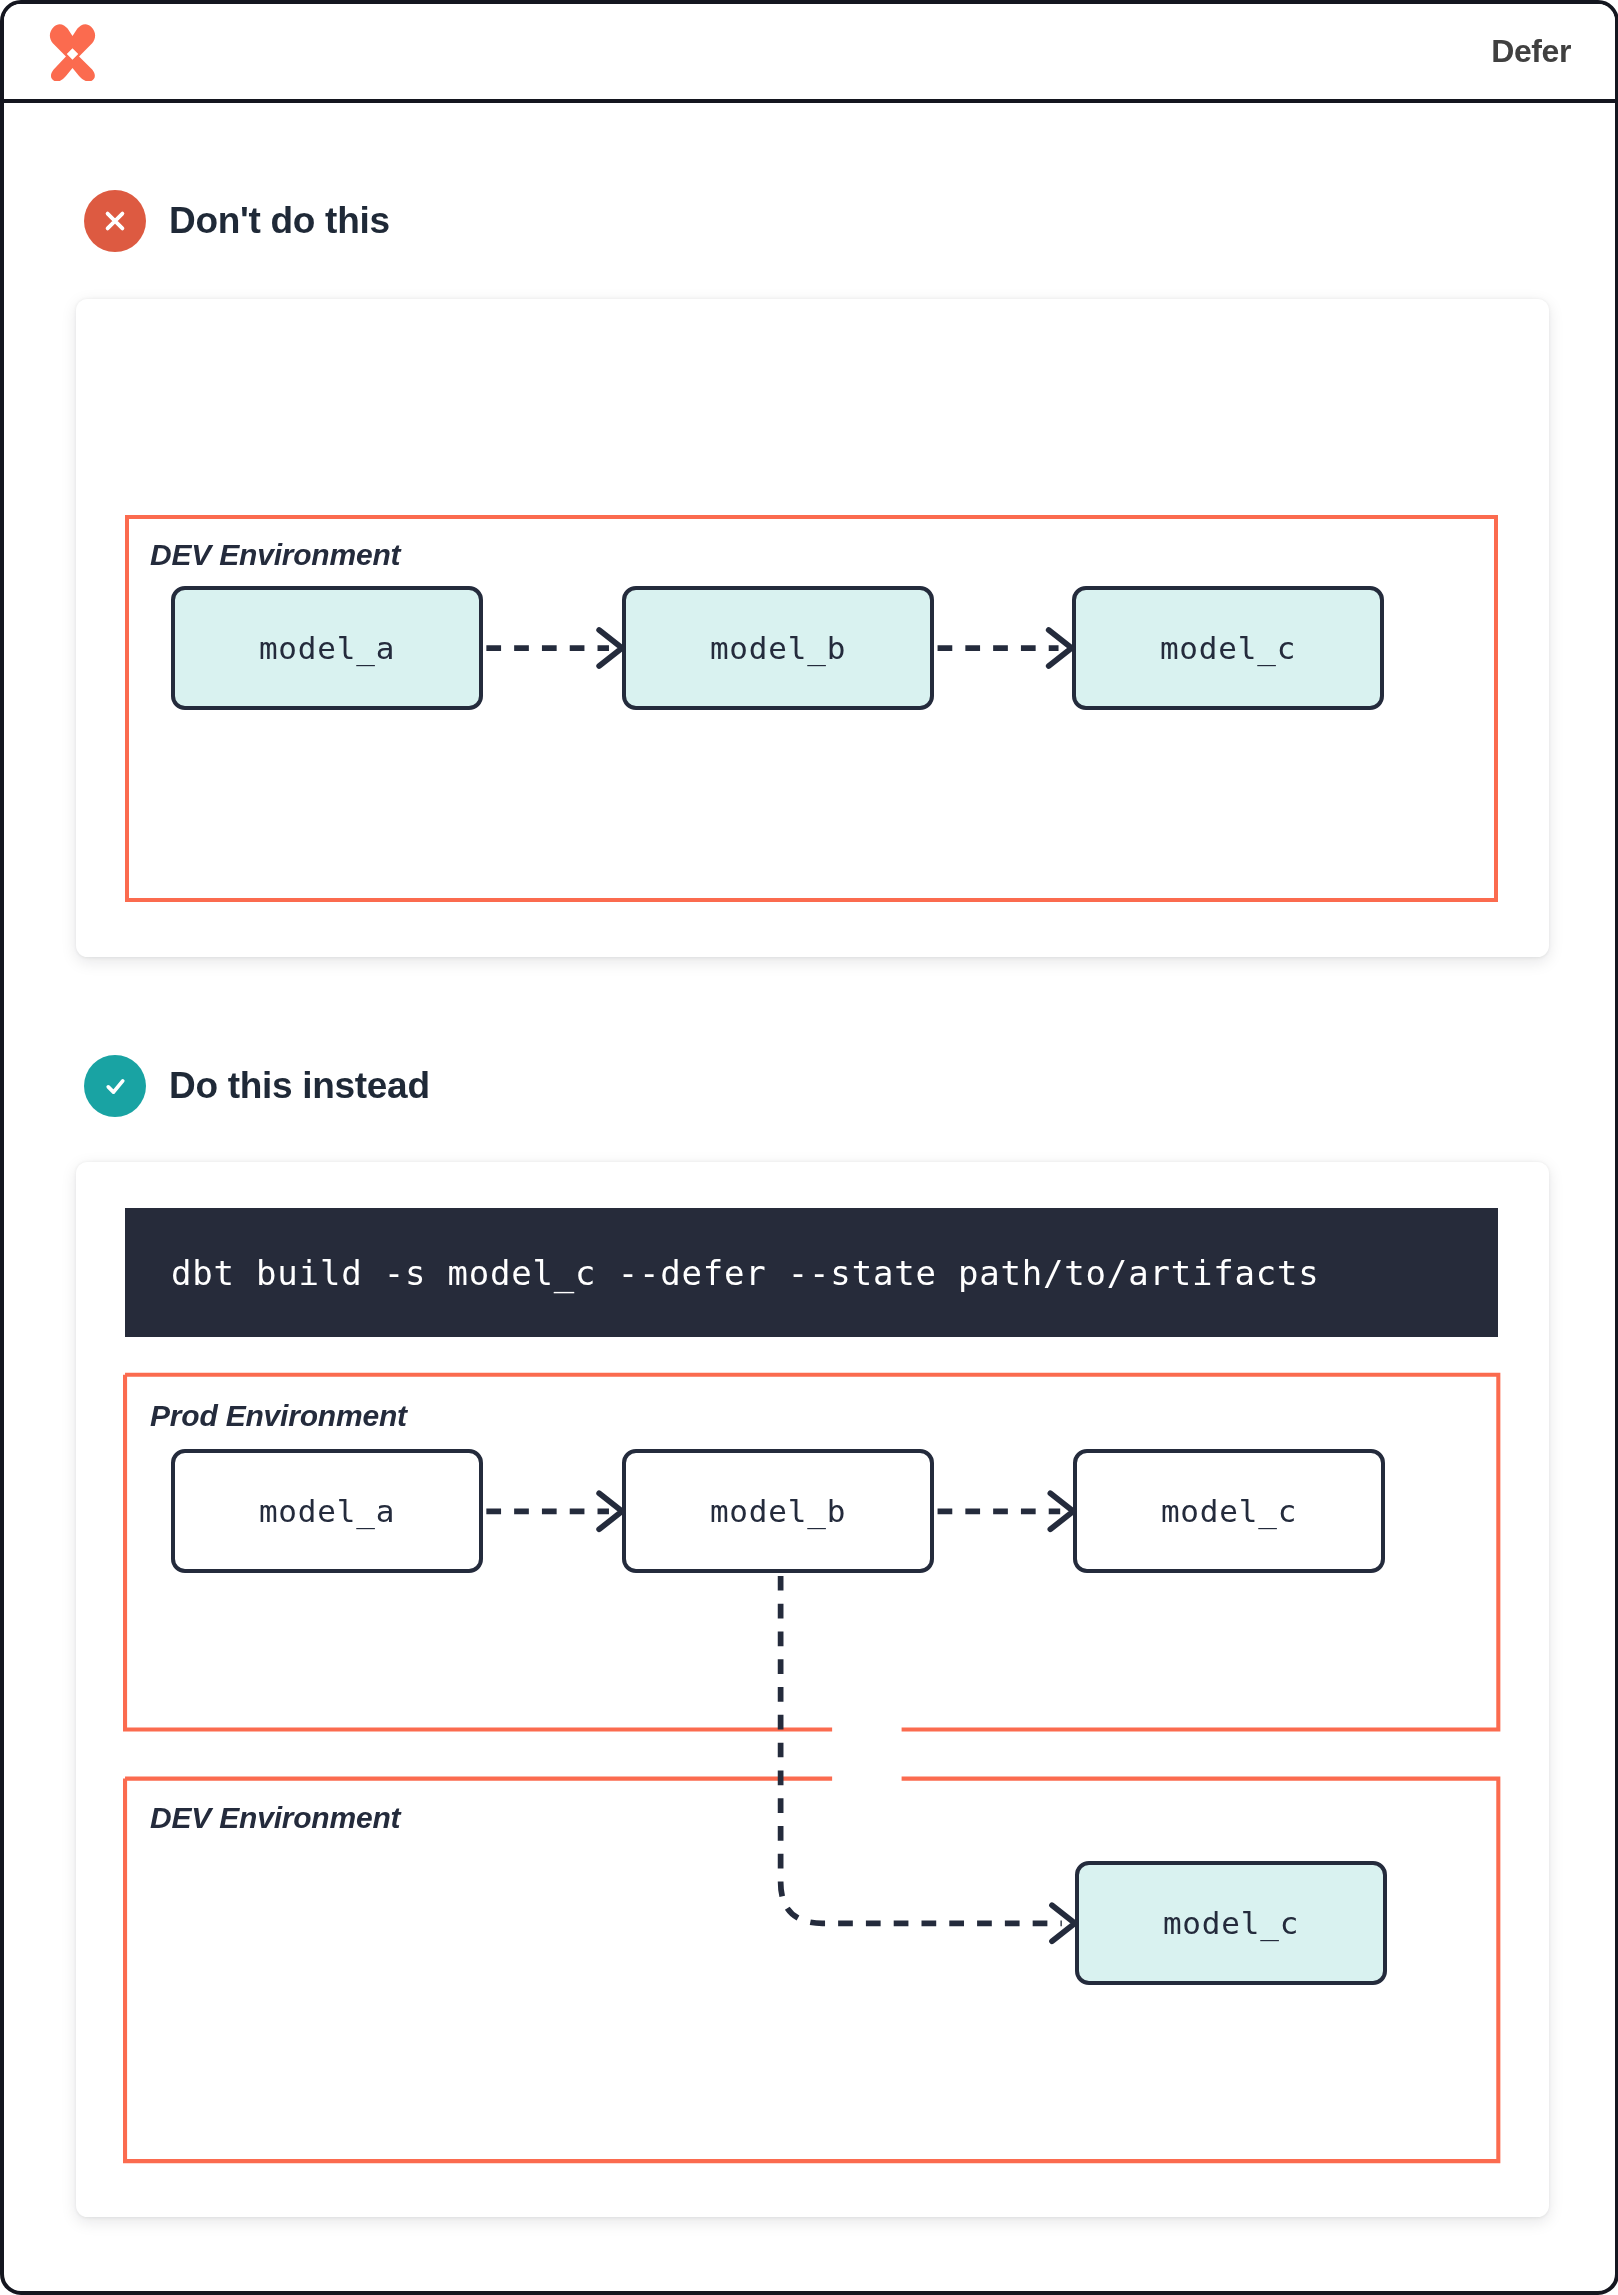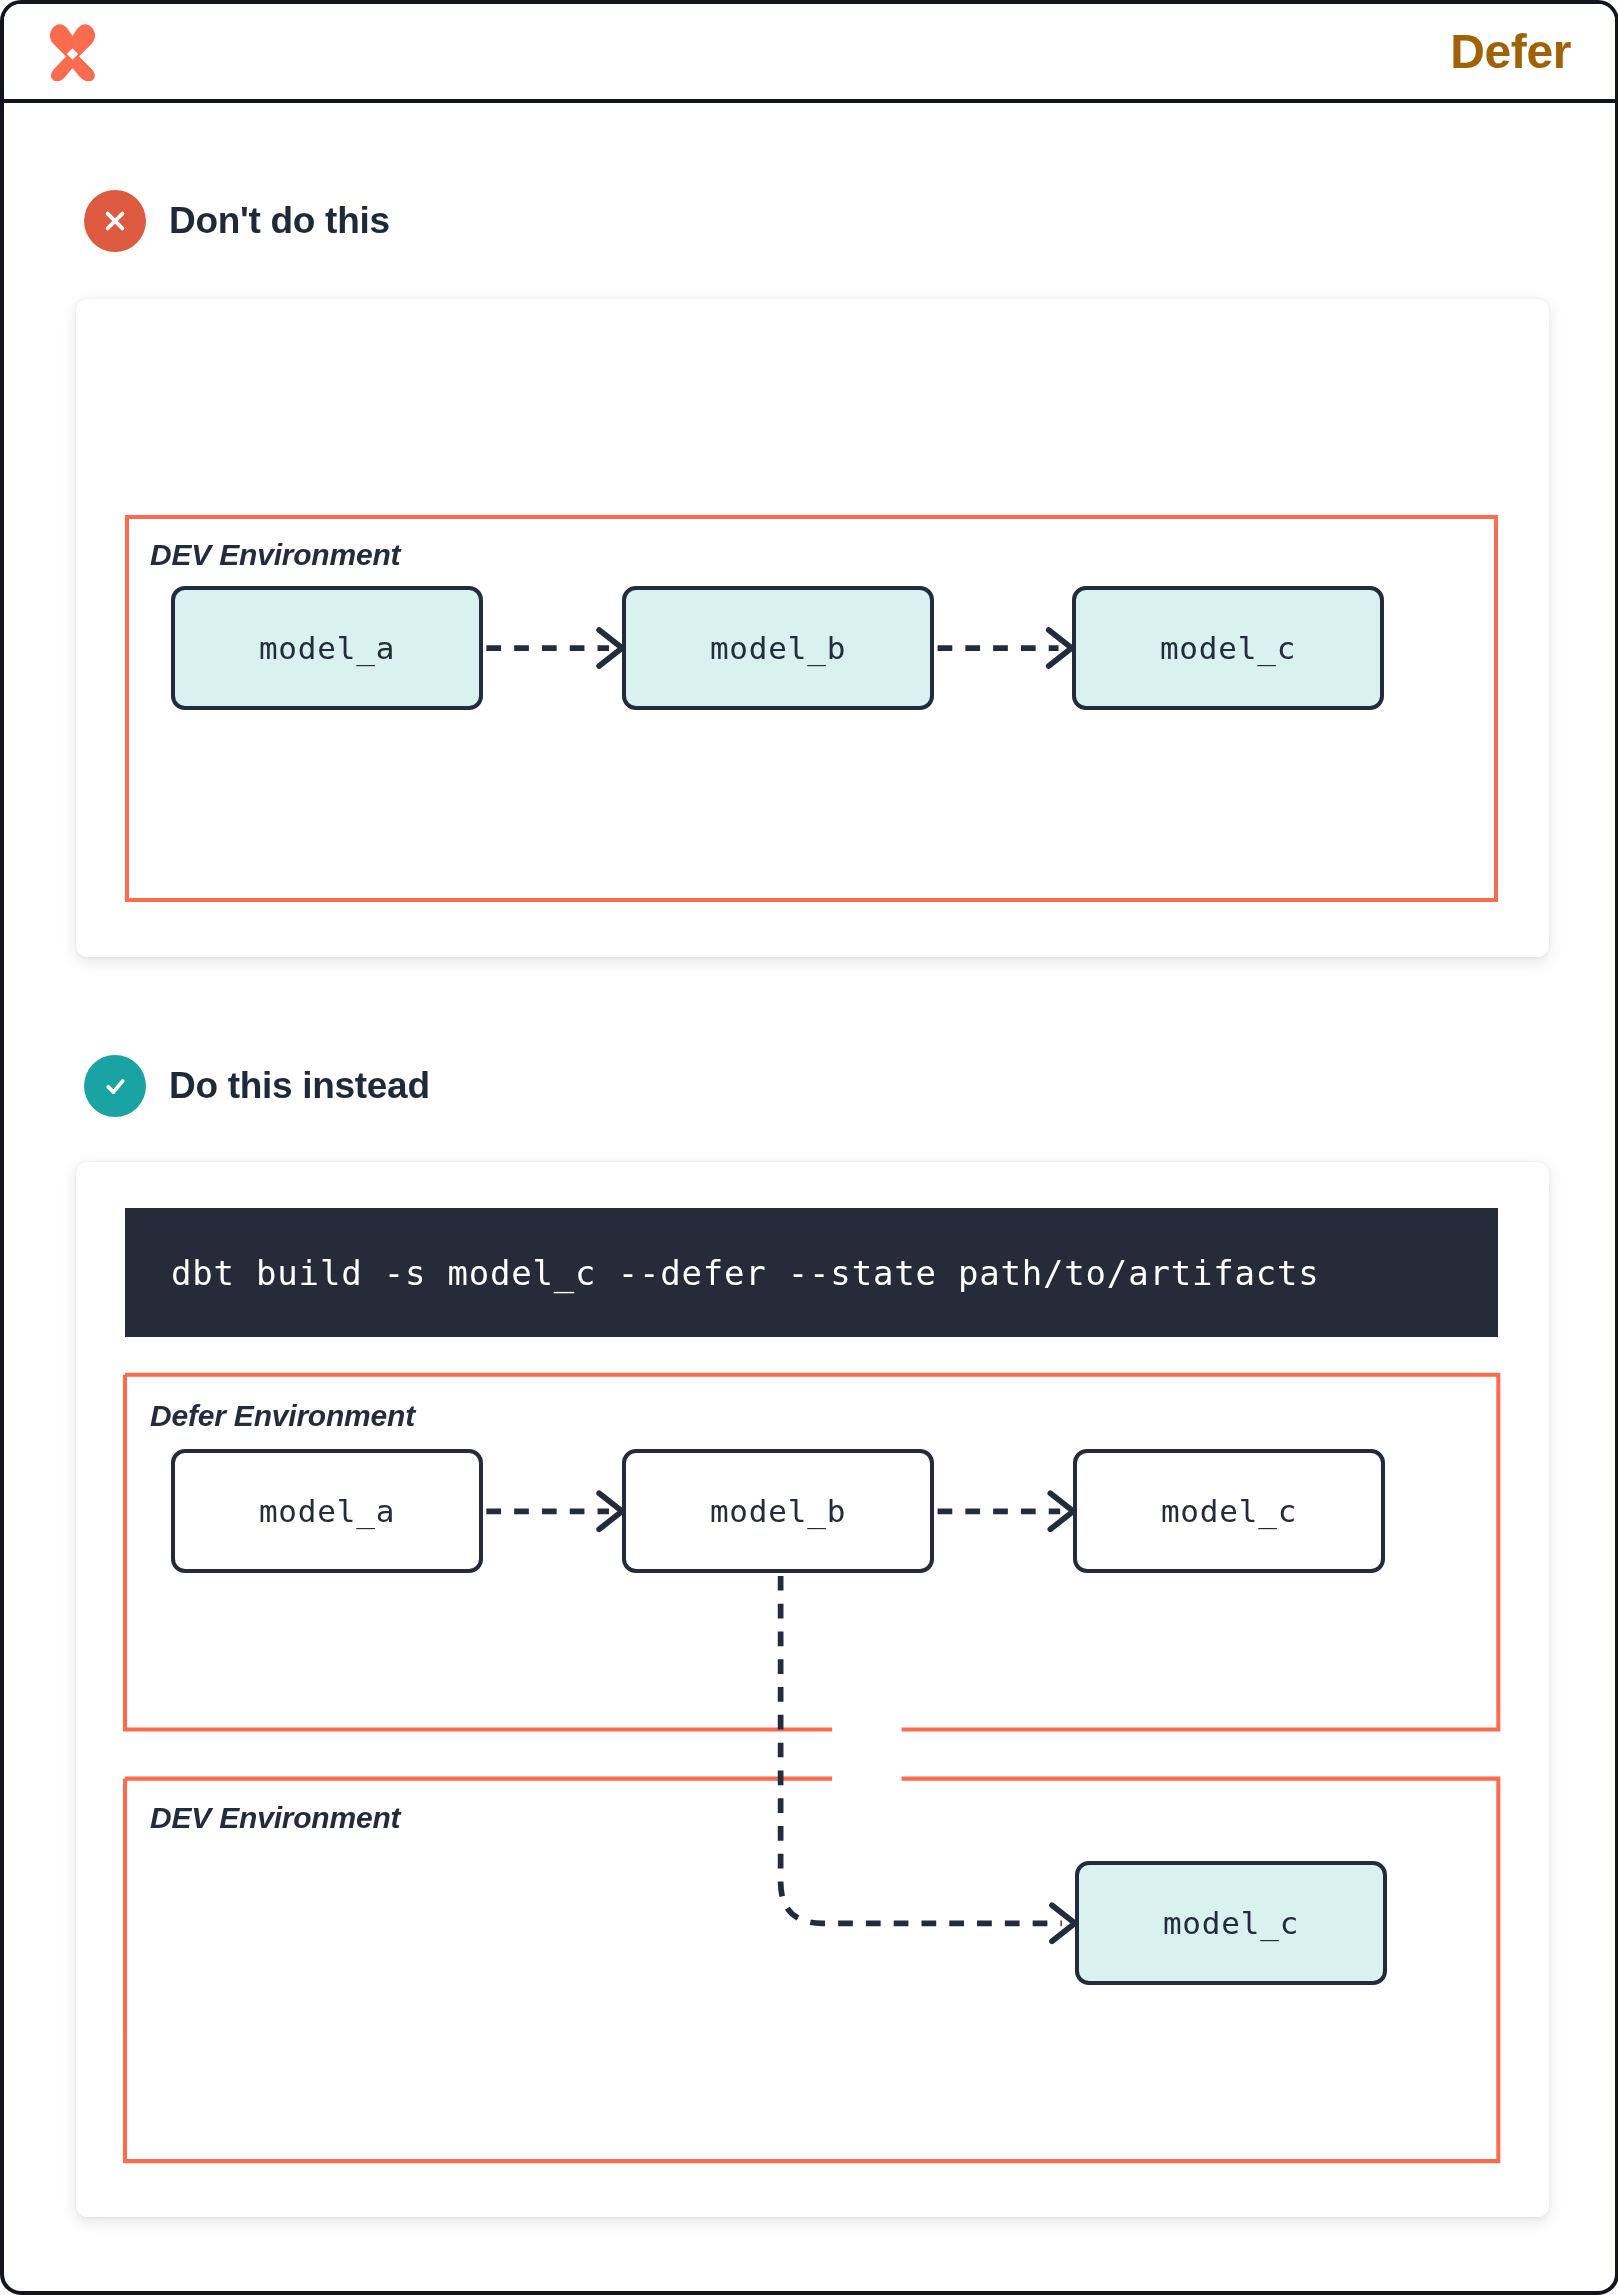--- a/index.html
+++ b/index.html
@@ -29,23 +29,23 @@
     height: 99px;
     background: #ffffff;
     border-bottom: 4.1px solid #14161f;
     display: flex;
     align-items: center;
     justify-content: space-between;
     padding: 0 44px 0 43px;
   }
   #logo { width: 51px; height: 59px; display:block; }
   #header-title {
-    font-size: 48px;
+    font-size: 32px;
     font-weight: bold;
-    color: #a16207;
+    color: #404040;
     letter-spacing: -0.4px;
   }
 
   
   #content {
     position: absolute;
     left: 0; top: 99px;
     width: 1619px;
     padding: 0;
   }
@@ -217,21 +217,21 @@
 
       <svg class="overlay" viewBox="0 0 1802 1290">
         <g stroke="#fb6b4f" stroke-width="5" fill="none">
 
           <path d="M60 260 H1740 V694 H1010 M925 694 H60 V260"></path>
 
           <path d="M60 754 H925 M1010 754 H1740 V1222 H60 V754"></path>
         </g>
       </svg>
 
-      <div class="env-label" style="left:74px; top:237px;">Defer Environment</div>
+      <div class="env-label" style="left:74px; top:237px;">Prod Environment</div>
       <div class="env-label" style="left:74px; top:639px;">DEV Environment</div>
 
       <div class="model-box prod" style="left:95px; top:287px; width:312px; height:124px;">model_a</div>
       <div class="model-box prod" style="left:546px; top:287px; width:312px; height:124px;">model_b</div>
       <div class="model-box prod" style="left:997px; top:287px; width:312px; height:124px;">model_c</div>
 
       <div class="model-box dev" style="left:999px; top:699px; width:312px; height:124px;">model_c</div>
 
       <svg class="overlay" viewBox="0 0 1802 1290">
         <g stroke="#242b3c" stroke-width="7" fill="none">

